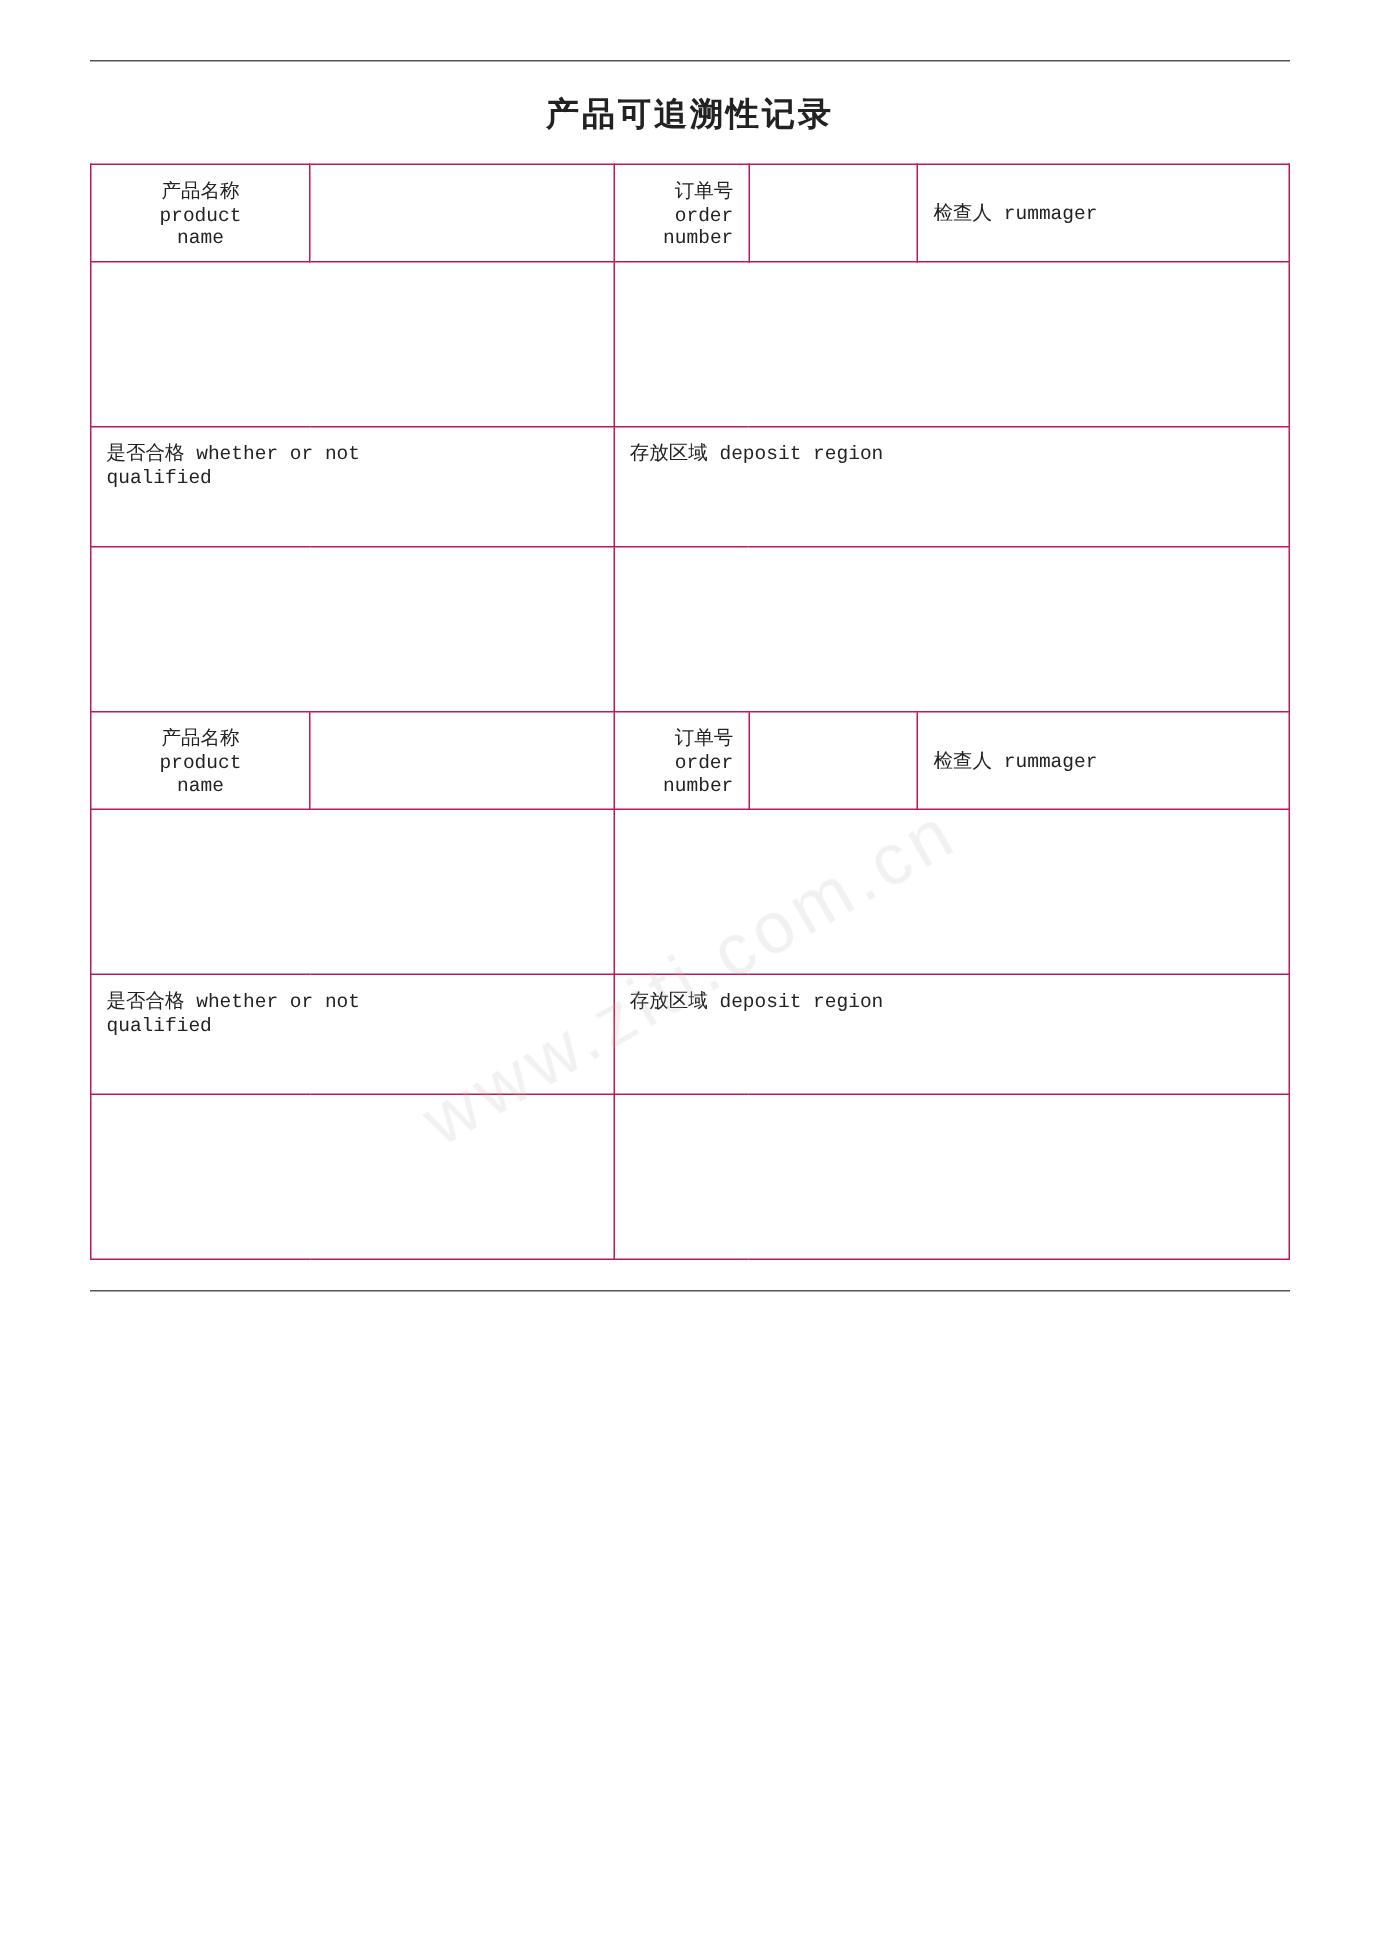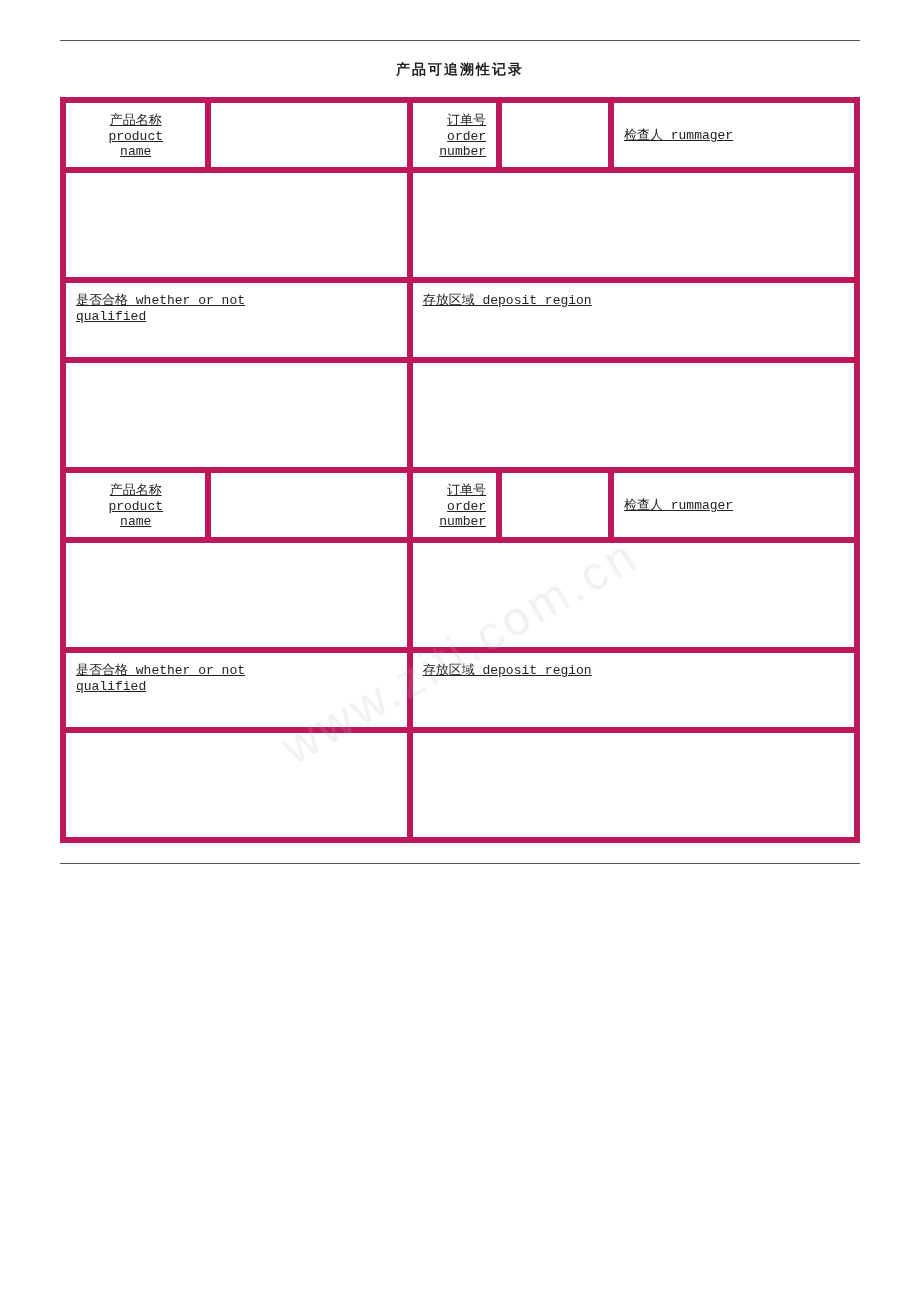--- a/index.html
+++ b/index.html
@@ -17,40 +17,39 @@
       color: #222;
     }
 
     .top-line {
       border-top: 1.5px solid #555;
       margin-bottom: 20px;
     }
 
     .page-title {
       text-align: center;
-      font-size: 14px;
+      font-size: 22px;
       font-weight: bold;
       font-family: 'SimSun', 'STSong', serif;
       letter-spacing: 2px;
       margin-bottom: 18px;
     }
 
     .main-table {
       width: 100%;
       border-collapse: collapse;
       border: 1.5px solid #555;
       font-size: 13px;
       font-family: 'Courier New', Courier, monospace;
     }
 
     .main-table td {
-      border: 6px solid #be185d;
+      border: 1px solid #be185d;
       vertical-align: top;
       padding: 8px 10px;
-      text-decoration: underline;
     }
 
     .header-row td {
       vertical-align: middle;
       padding: 8px 10px;
     }
 
     .label-cell {
       white-space: pre-line;
       text-align: center;

